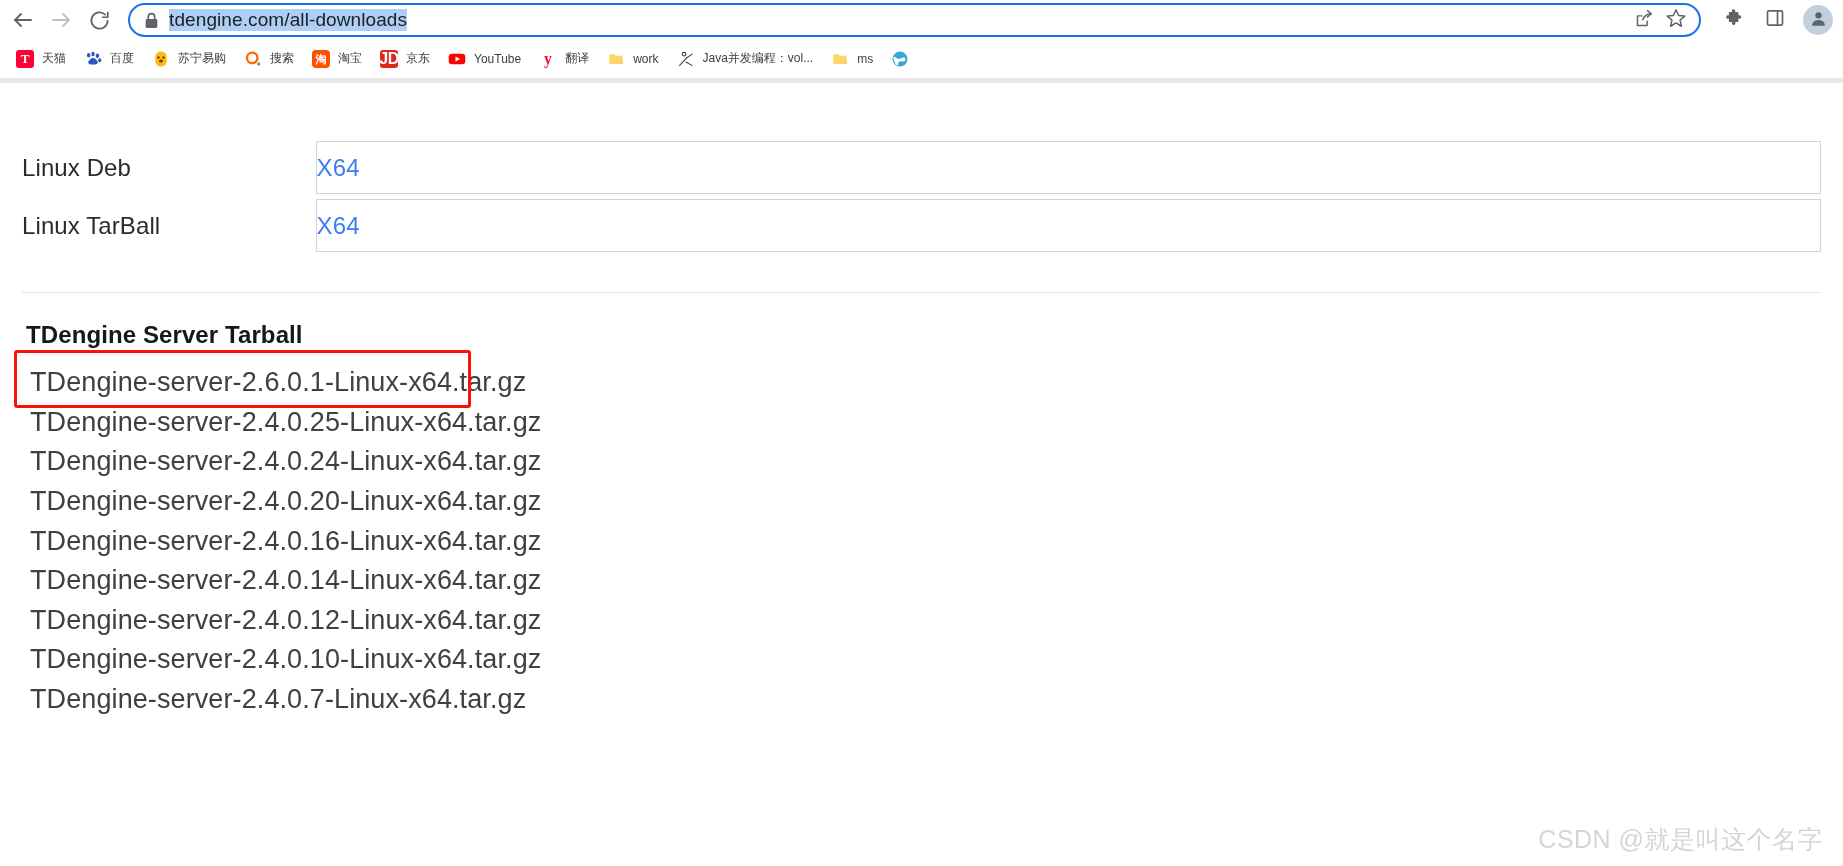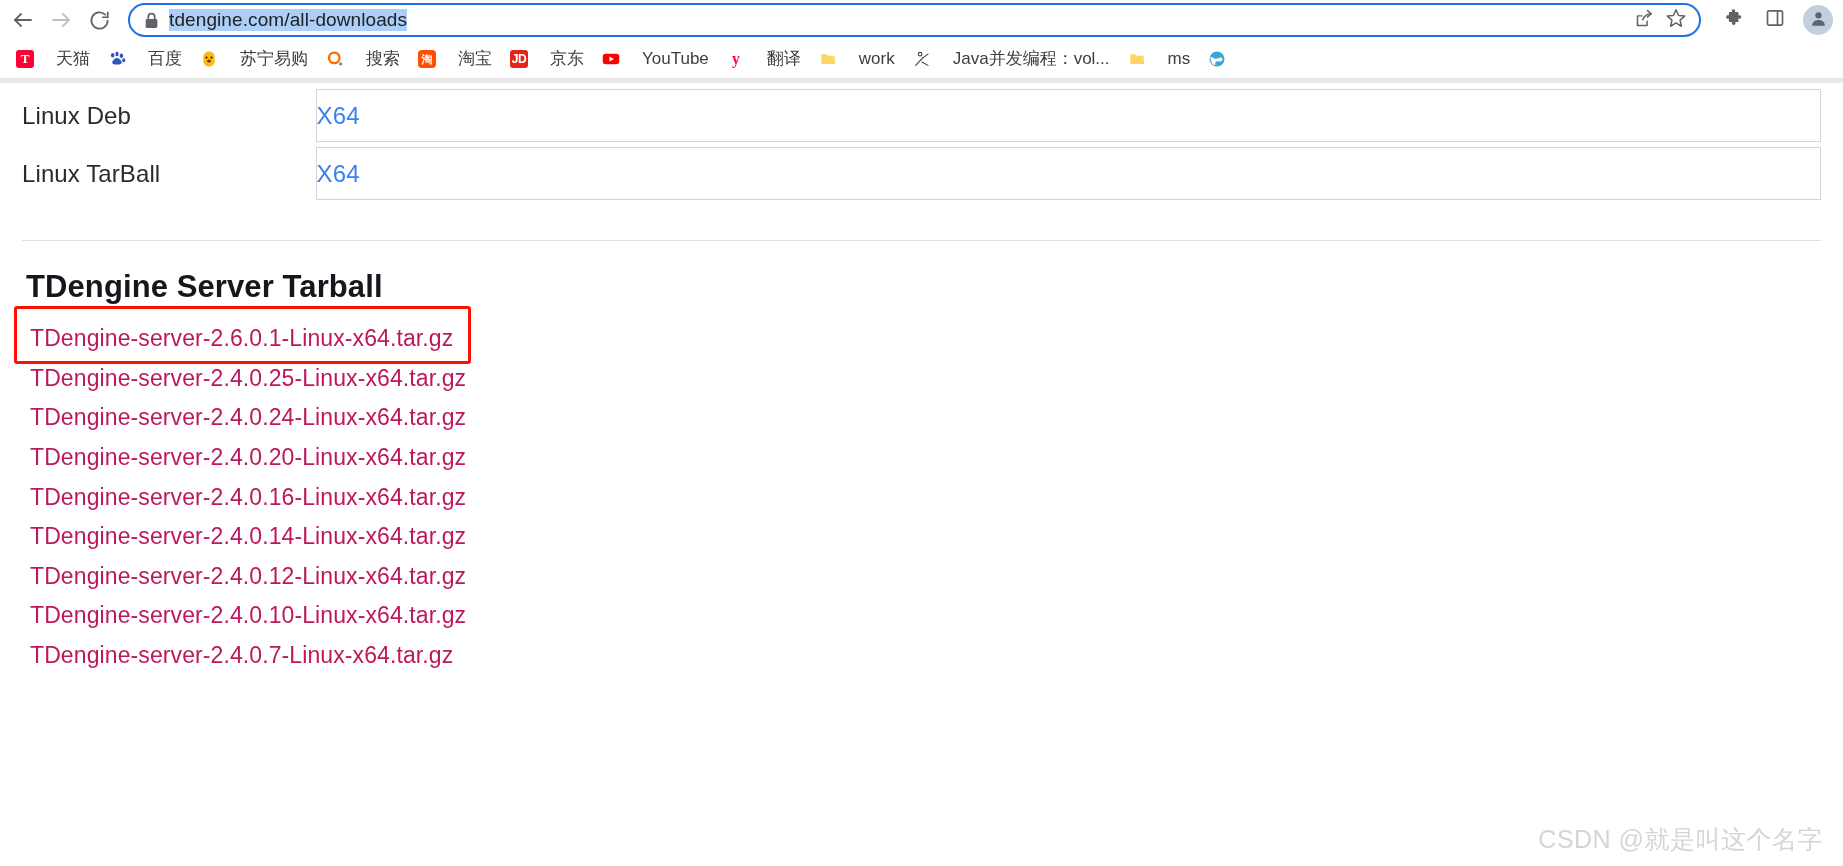--- a/index.html
+++ b/index.html
@@ -103,48 +103,48 @@
     width: 18px; height: 18px;
     margin-right: 8px;
     display: flex; align-items: center; justify-content: center;
     flex: 0 0 auto;
     font-size: 12px;
     font-weight: bold;
     border-radius: 3px;
     overflow: hidden;
   }
   .bm-label {
-    font-size: 17px;
+    font-size: 12px;
     color: #3c4043;
     white-space: nowrap;
-    margin-left: 14px;
   }
 
   
   .fav-tmall { background:#ff0036; color:#fff; font-family:"Liberation Serif", serif; font-size:13px; line-height:18px; text-align:center; width:18px; }
-  .fav-jd    { background:#e1251b; color:#fff; font-size:12px; line-height:18px; text-align:center; width:18px; letter-spacing:-0.5px;}
+  .fav-jd    { background:#e1251b; color:#fff; font-size:16px; line-height:18px; text-align:center; width:18px; letter-spacing:-0.5px;}
   .fav-taobao{ background:#ff5000; color:#fff; font-size:11px; line-height:18px; text-align:center; width:18px; border-radius:4px;}
   .fav-folder{ background:transparent; }
 
   
   #page-viewport {
     width: 1843px;
     height: 788px;
     background: #ffffff;
     position: relative;
     overflow: hidden;
   }
   #top-rule {
     height: 5px;
     background: #e8e8e8;
     width: 1843px;
   }
   #page-inner {
-    padding: 0 22px;
+    padding: 8px 22px;
     position: relative;
+    margin-top: 44px;
   }
 
   table#os-table {
     width: 1799px;
     border-collapse: collapse;
     table-layout: fixed;
     margin-top: 6px;
   }
   table#os-table td {
     padding: 0;
@@ -172,43 +172,43 @@
   }
 
   #divider {
     height: 1px;
     background: #e0e0e0;
     margin: 40px 0 0 0;
     width: 1799px;
   }
 
   h2#section-title {
-    font-size: 31px;
+    font-size: 24px;
     font-weight: 700;
     color: #14181c;
     margin: 28px 0 0 4px;
     letter-spacing: 0.1px;
     font-family: "Liberation Sans", sans-serif;
   }
 
   ul#tarball-list {
     list-style: none;
     margin: 14px 0 0 0;
     padding: 0;
     position: relative;
   }
   ul#tarball-list li {
     height: 39.6px;
     display: flex;
     align-items: center;
     padding-left: 8px;
   }
   ul#tarball-list li a {
-    color: #be185d;
-    font-size: 23px;
+    color: #404040;
+    font-size: 27px;
     text-decoration: none;
     letter-spacing: 0.1px;
     white-space: nowrap;
   }
   li.highlighted {
     position: relative;
   }
   li.highlighted::after {
     content: "";
     position: absolute;

